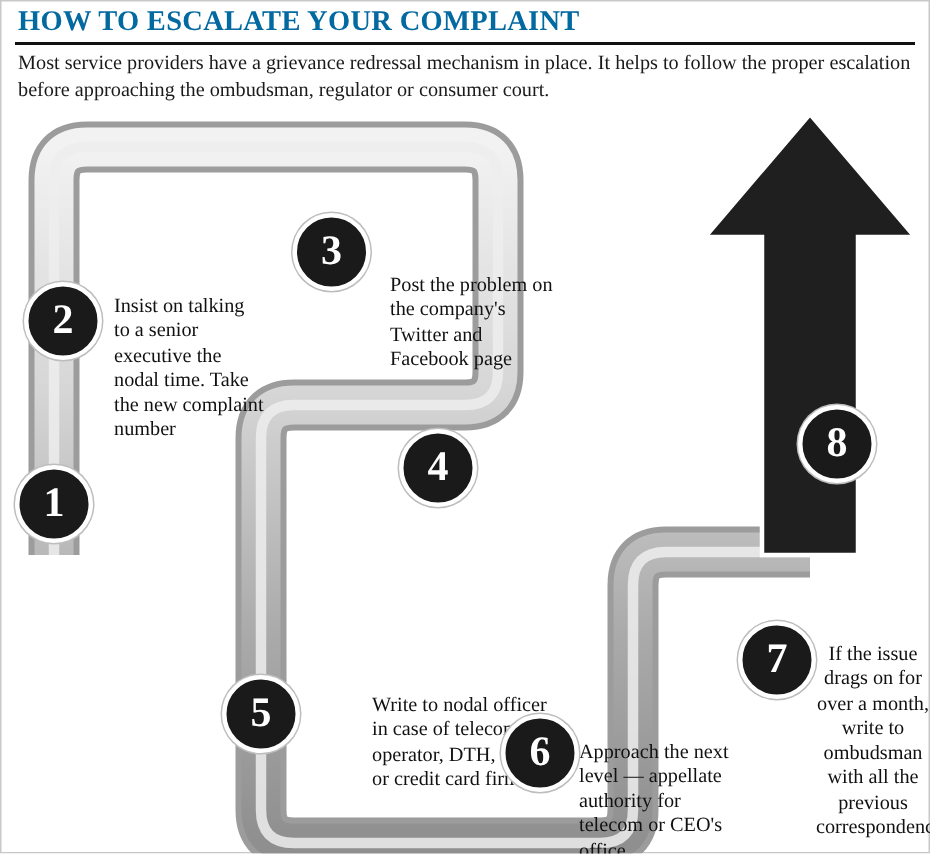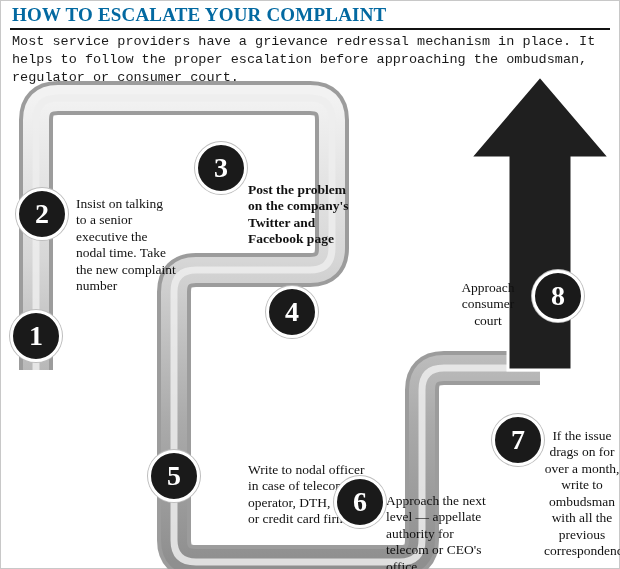--- a/index.html
+++ b/index.html
@@ -27,21 +27,21 @@
     text-transform:uppercase;
   }
   #title-rule{
     position:absolute;
     left:10px;top:28px;width:600px;height:2px;
     background:#111;
   }
   #subtitle{
     position:absolute;
     left:12px;top:33px;width:596px;
-    font-family:Liberation Mono, monospace;
+    font-family:Liberation Serif, serif;
     font-size:13.5px;
     line-height:1.35;
     color:#1a1a1a;
   }
   #canvas{
     position:absolute;
     left:0;top:70px;width:620px;height:499px;
   }
   .step-num{
     position:absolute;
@@ -68,21 +68,21 @@
     z-index:4;
   }
   
   #n1{left:10px;top:240px;}
   #t1{left:4px;top:300px;width:104px;}
 
   #n2{left:16px;top:118px;}
   #t2{left:76px;top:126px;width:100px;}
 
   #n3{left:195px;top:72px;}
-  #t3{left:248px;top:112px;width:110px;font-weight:bold;}
+  #t3{left:260px;top:112px;width:110px;}
 
   #n4{left:266px;top:216px;}
   #t4{left:240px;top:276px;width:120px;text-align:center;}
 
   #n5{left:148px;top:380px;}
   #t5{left:208px;top:392px;width:124px;margin-left:40px;}
 
   #n6{left:334px;top:406px;}
   #t6{left:386px;top:423px;width:104px;}
 
@@ -188,15 +188,14 @@
   <div class="step-num" id="n5">5</div>
   <div class="step-txt" id="t5">Write to nodal officer in case of telecom operator, DTH, bank or credit card firm</div>
 
   <div class="step-num" id="n6">6</div>
   <div class="step-txt" id="t6">Approach the next level — appellate authority for telecom or CEO's office</div>
 
   <div class="step-num" id="n7">7</div>
   <div class="step-txt" id="t7">If the issue drags on for over a month, write to ombudsman with all the previous correspondence</div>
 
   <div class="step-num" id="n8">8</div>
-  <div class="step-txt" id="t8">Approach consumer court</div>
 
 </div>
 
 </body></html>

